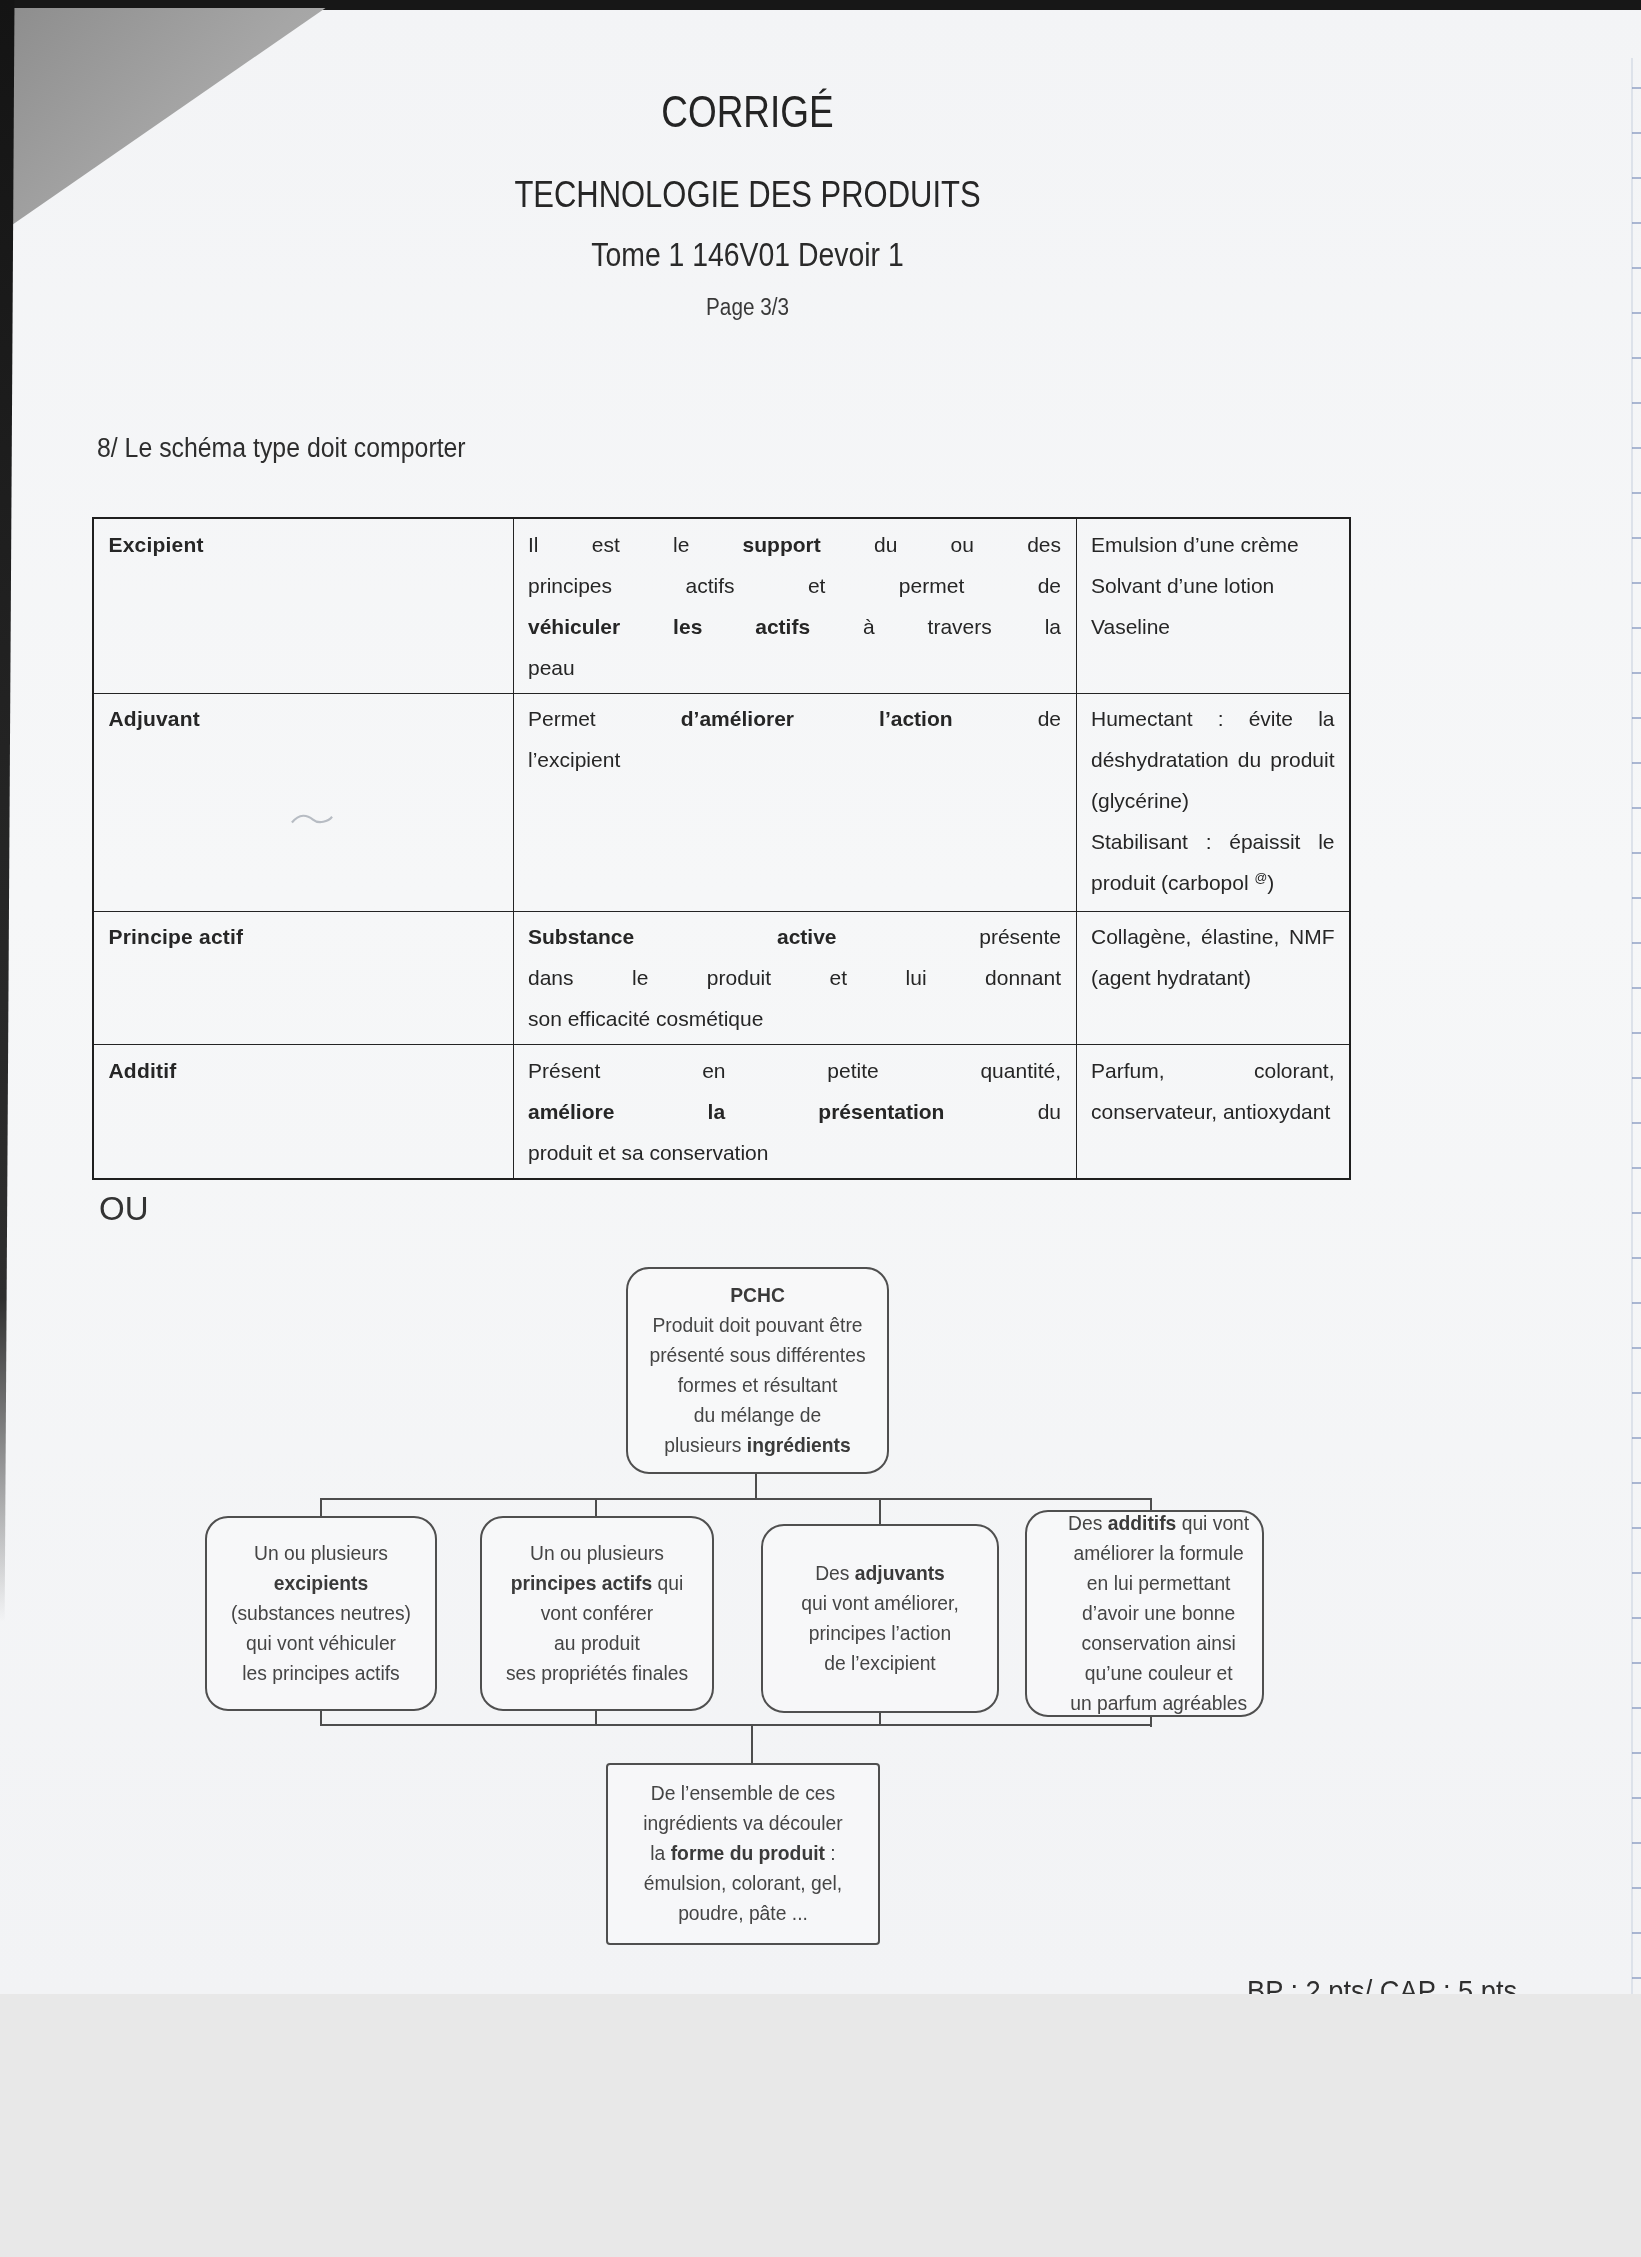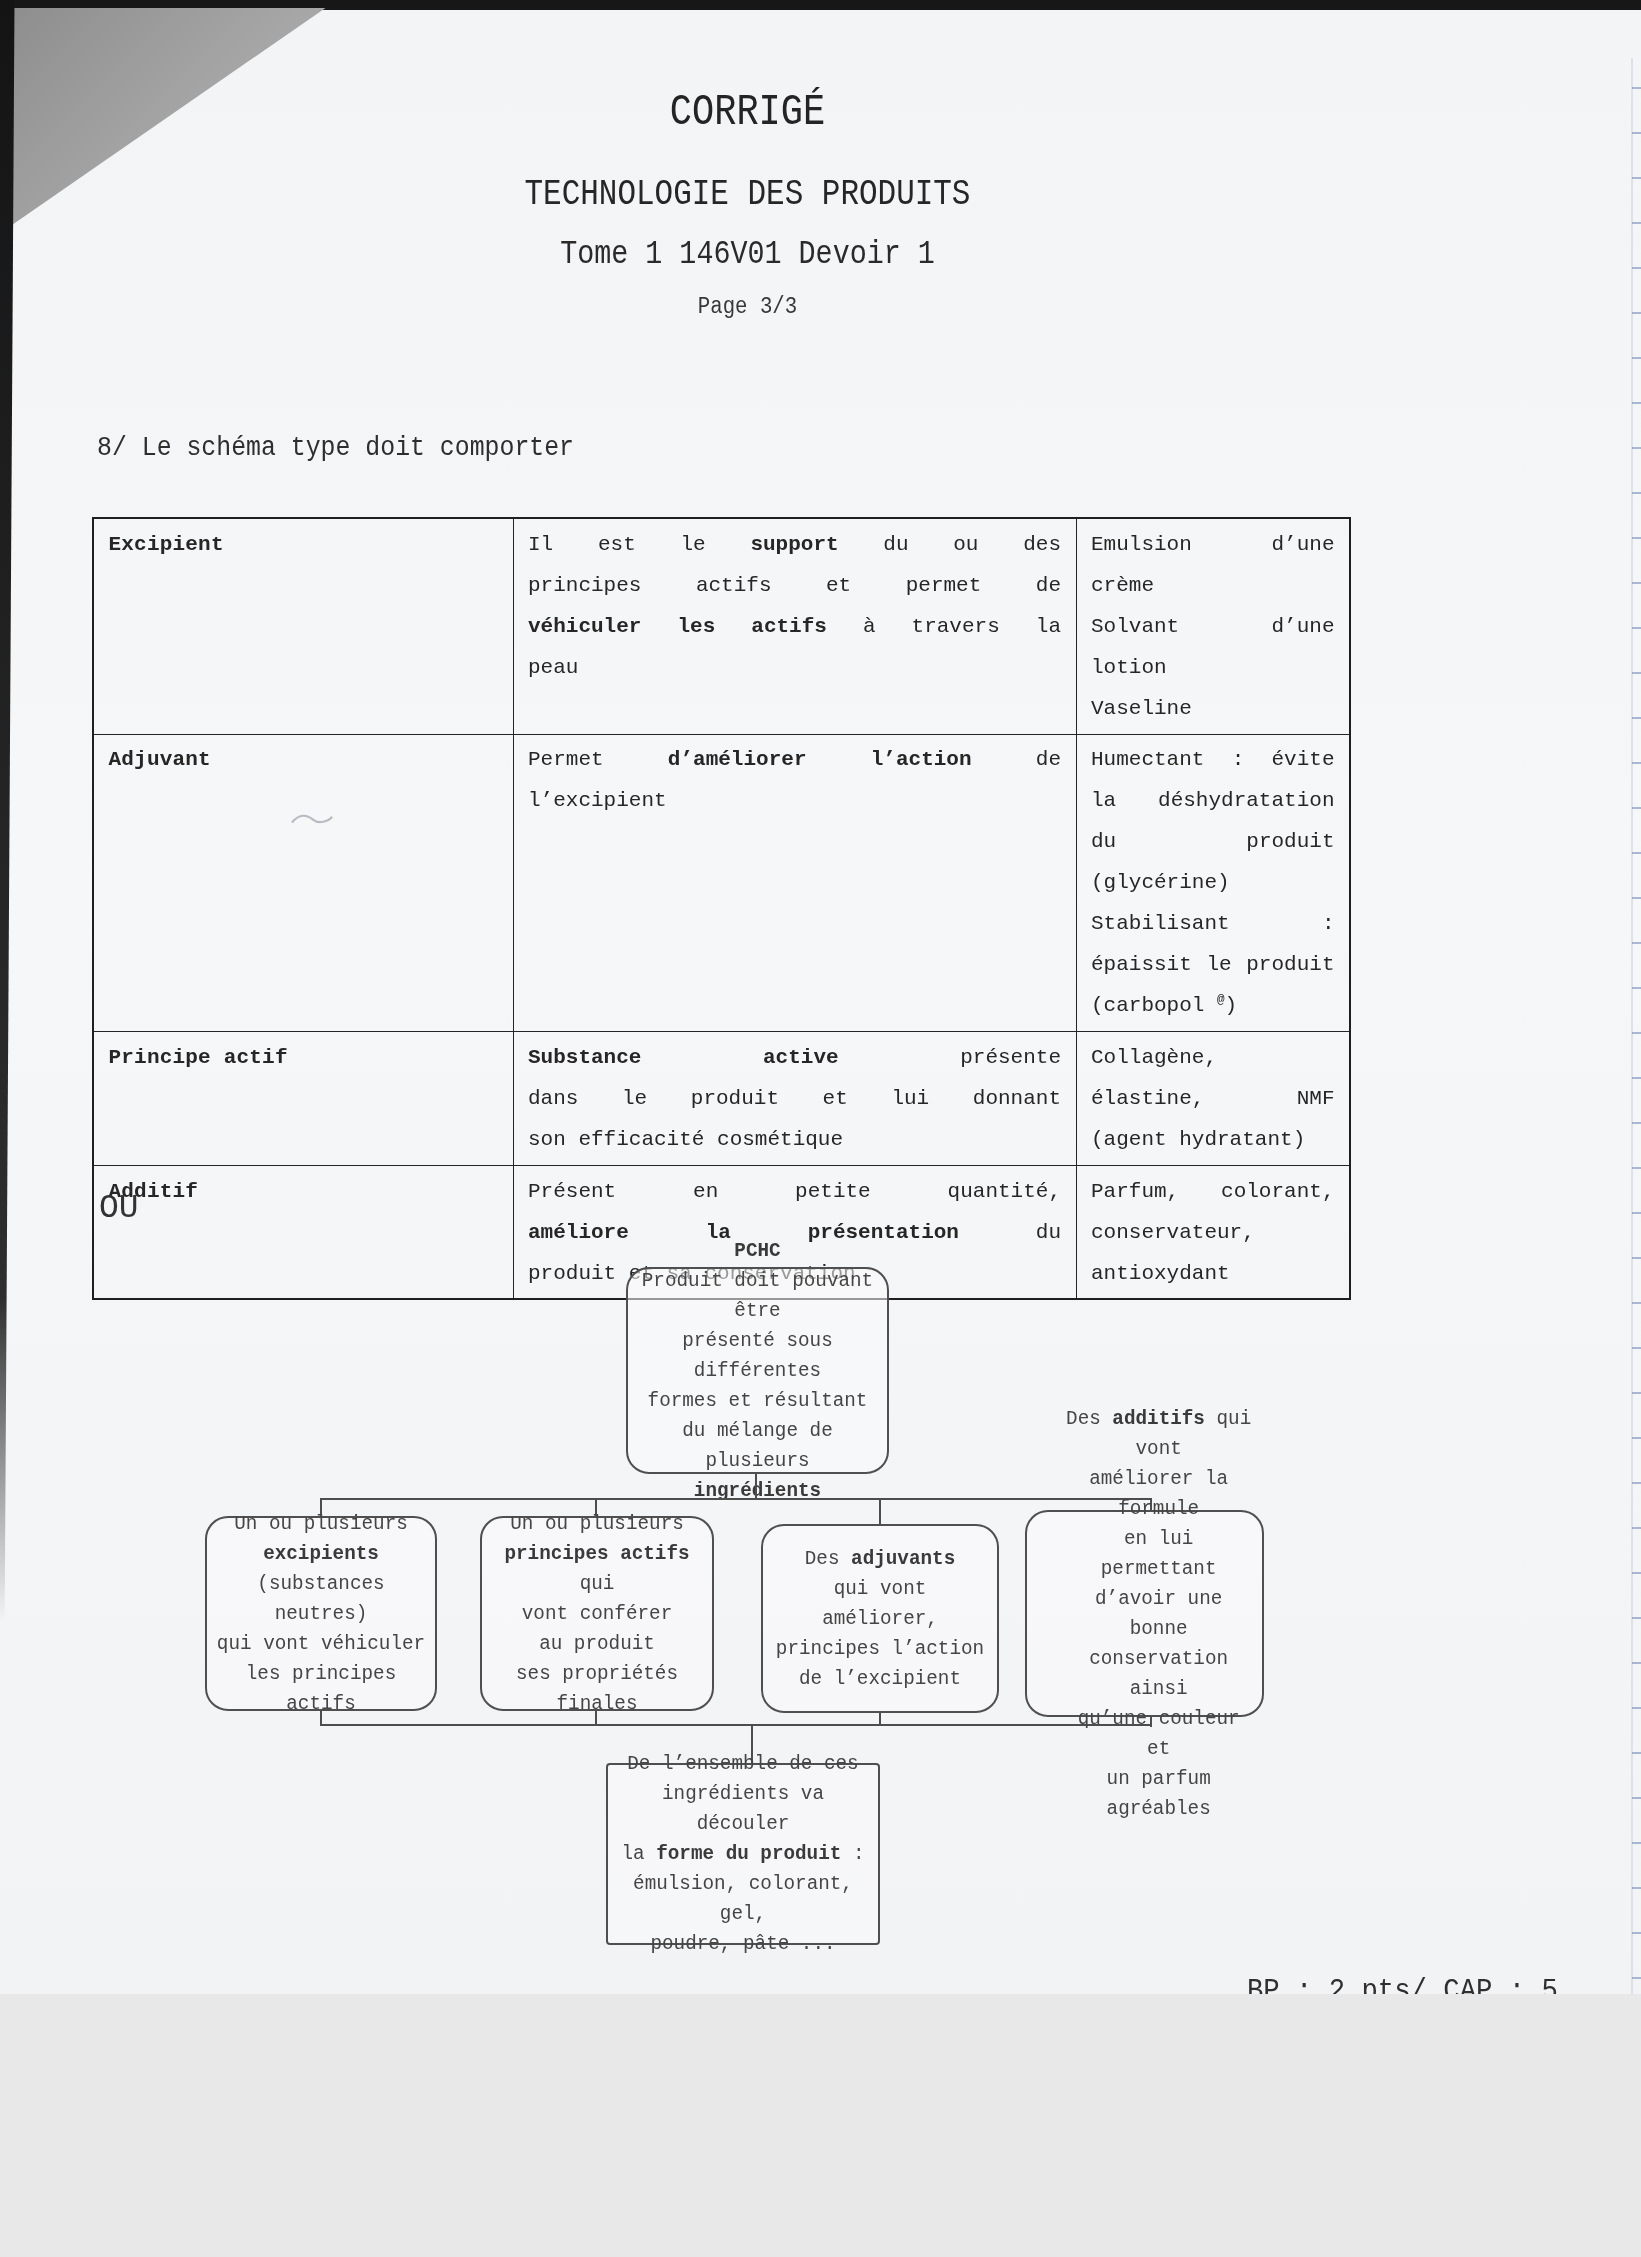--- a/index.html
+++ b/index.html
@@ -1,17 +1,17 @@
 <!DOCTYPE html>
 <html><head>
 <meta charset="utf-8">
 <style>
   html,body{margin:0;padding:0;background:#e8e8e8;}
   .page{position:relative;width:1641px;height:1994px;background:linear-gradient(180deg,#f3f4f6 0%,#f6f7f8 45%,#f2f3f5 100%);
-        font-family:Liberation Mono, monospace;color:#2b2b2b;overflow:hidden;}
+        font-family:Liberation Sans, sans-serif;color:#2b2b2b;overflow:hidden;}
   
   .scan-top{position:absolute;left:0;top:0;width:1641px;height:9.7px;background:#171717;}
   .scan-left{position:absolute;left:0;top:0;width:14.5px;height:1622px;
              background:linear-gradient(180deg,#141414,#2e2e2e 80%,rgba(70,70,70,0));
              clip-path:polygon(0 0,100% 0,32% 100%,0 100%);}
   .corner-fold{position:absolute;left:1.9px;top:7.7px;width:324px;height:222px;
                background:linear-gradient(135deg,#8d8d8d,#a6a6a6 55%,#b3b3b3);
                clip-path:polygon(0 0,100% 0,1% 100%);}
   .edge-right-line{position:absolute;left:1631px;top:58px;width:1.9px;height:2163px;background:#dde2ea;}
   .edge-right-ticks{position:absolute;left:1632px;top:87px;width:9.7px;height:2124px;

